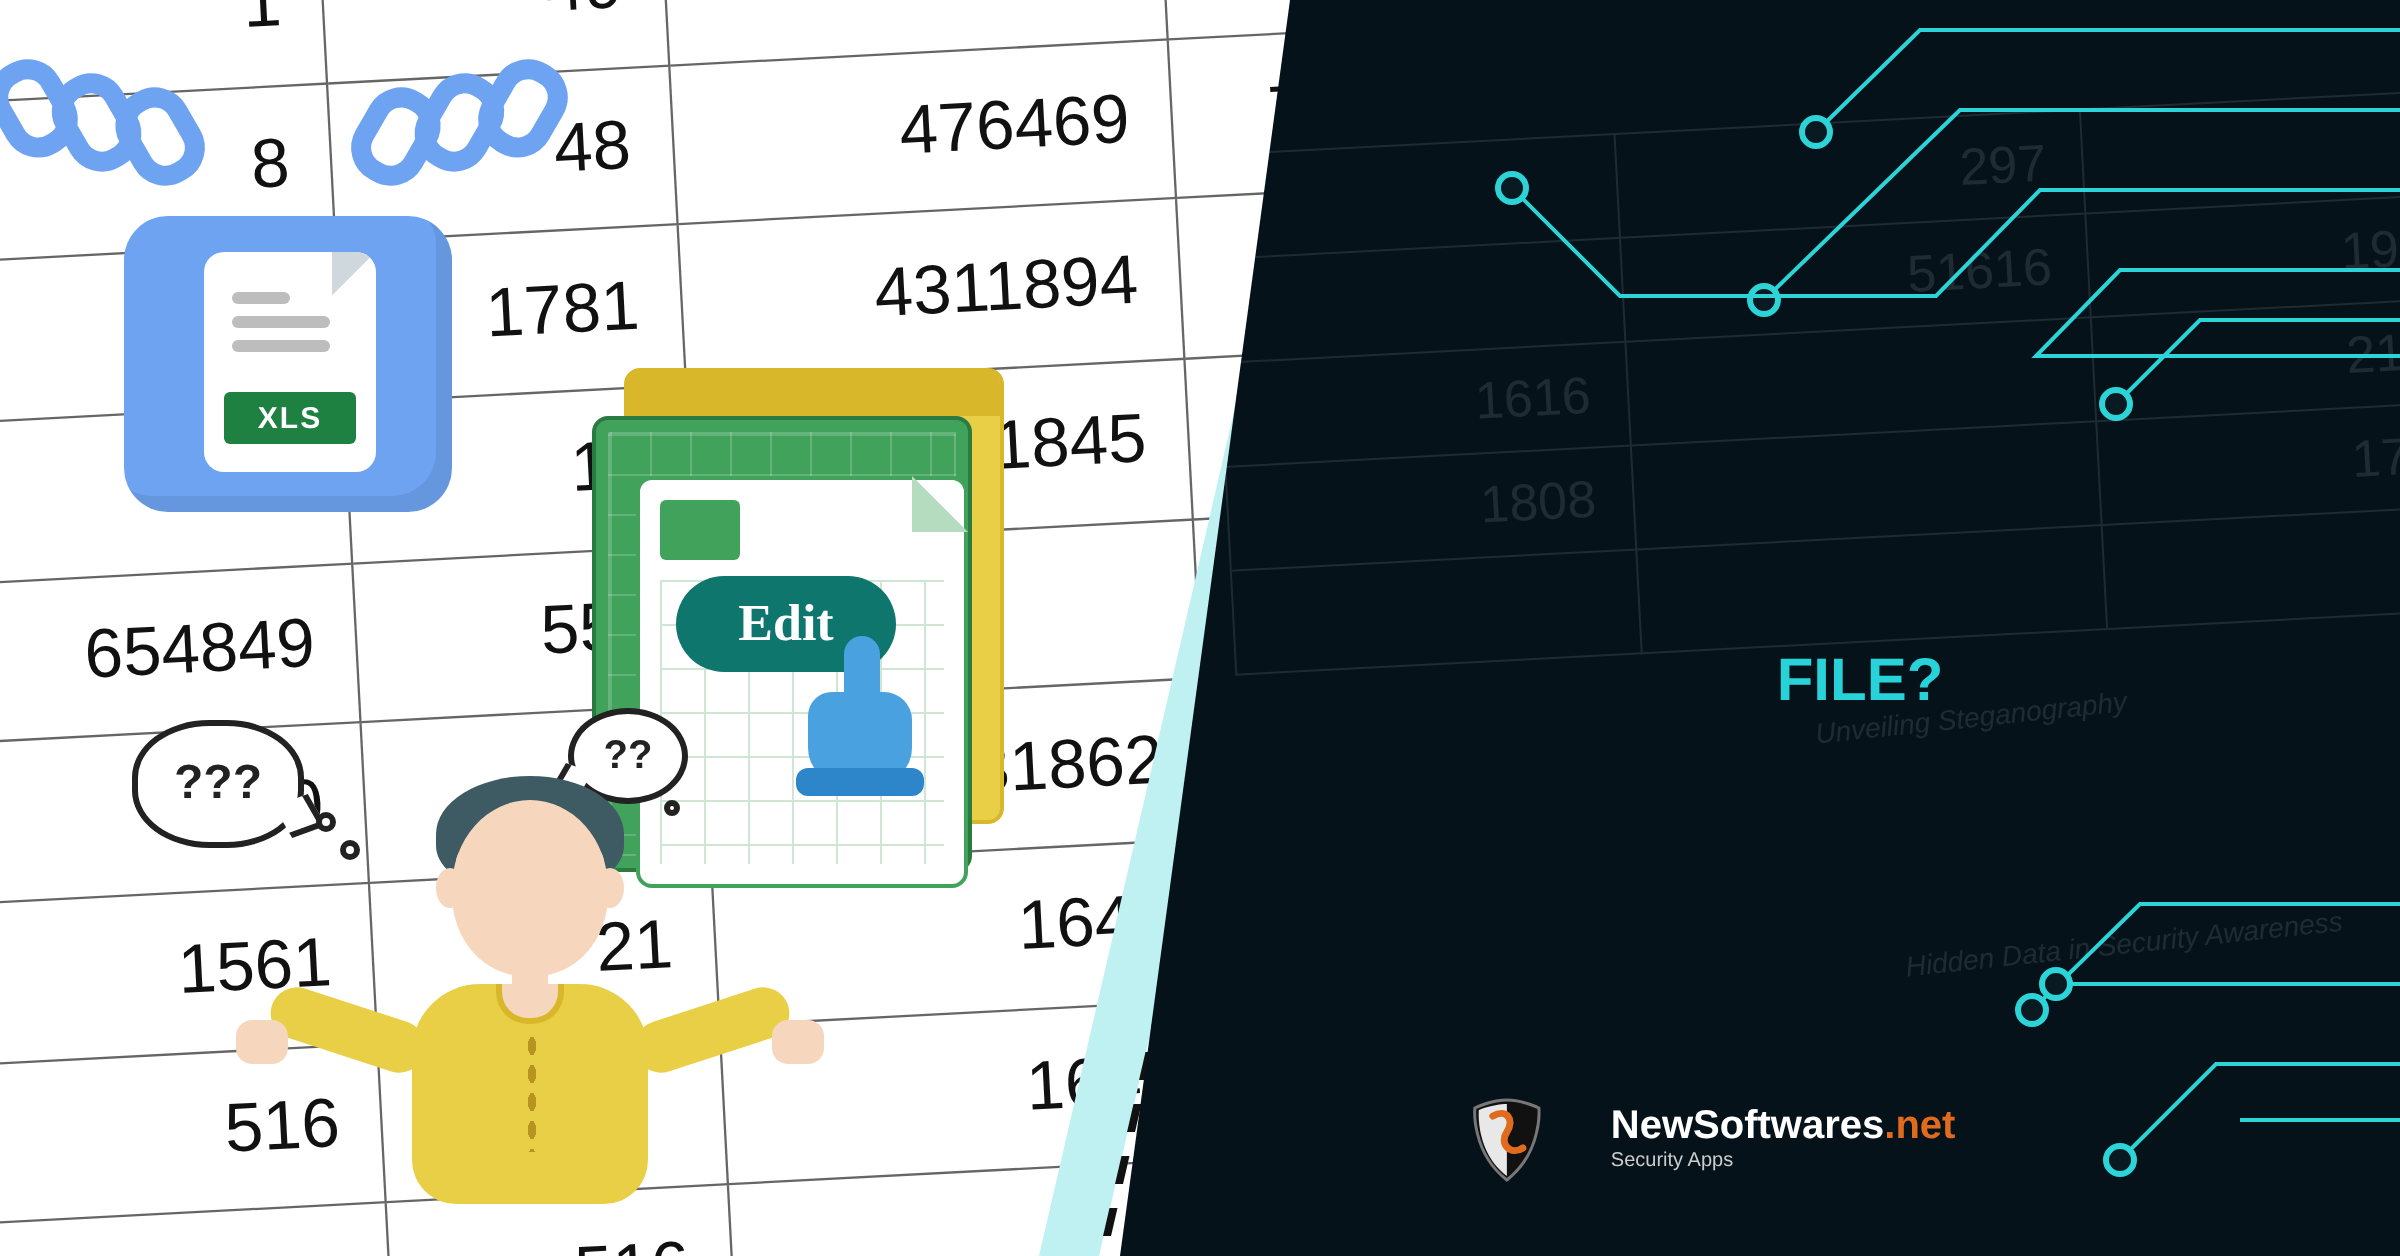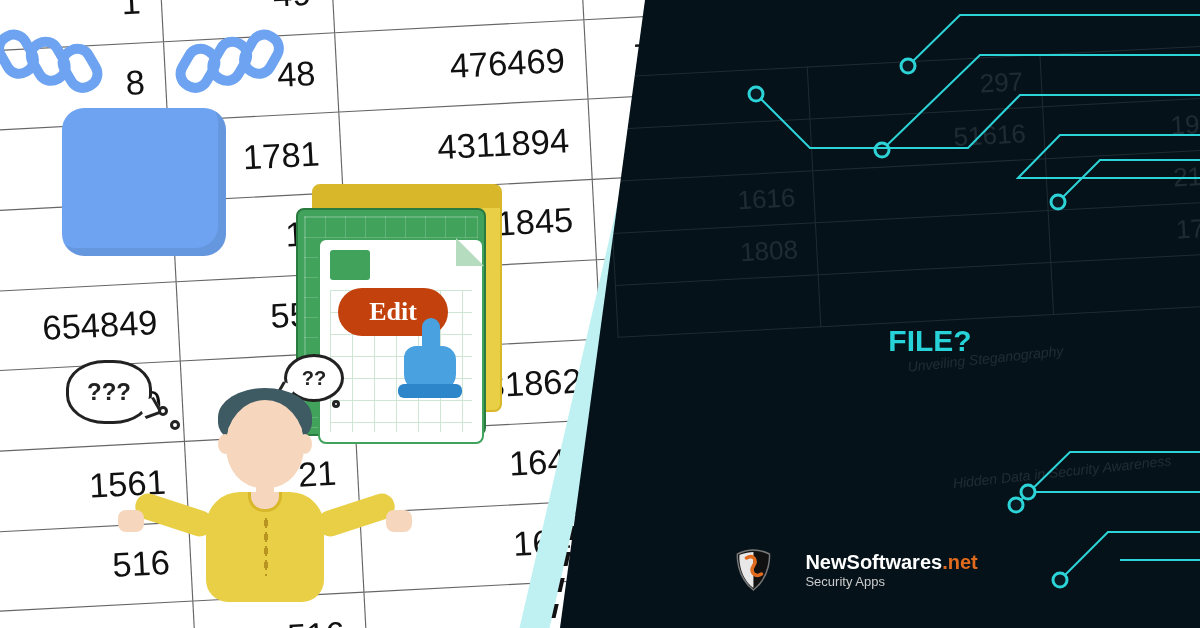--- a/index.html
+++ b/index.html
@@ -71,21 +71,21 @@
     background-image:linear-gradient(rgba(255,255,255,.18) 1px,transparent 1px),linear-gradient(90deg,rgba(255,255,255,.18) 1px,transparent 1px);
     background-size:20px 20px;}
   .doc-front  { left: 30px; top: 60px; width: 166px; height: 206px; background: #fff; border:2px solid #40a25b;}
   .doc-front::after{content:"";position:absolute;right:-2px;top:-2px;width:28px;height:28px;background:#b6dcc0;clip-path:polygon(0 0,100% 100%,0 100%);}
   .doc-front-head{position:absolute;left:10px;top:10px;width:40px;height:30px;background:#40a25b;border-radius:3px;}
   .doc-front-grid{position:absolute;left:10px;top:50px;right:10px;bottom:10px;
     background-image:linear-gradient(#cfe6d5 1px,transparent 1px),linear-gradient(90deg,#cfe6d5 1px,transparent 1px);
     background-size:22px 22px;}
   .edit-pill {
     position:absolute;left:50px;top:110px;width:110px;height:48px;border-radius:26px;
-    background:#c2410c;color:#fff;display:flex;align-items:center;justify-content:center;
+    background:#0f766e;color:#fff;display:flex;align-items:center;justify-content:center;
     font-family:cursive;font-size:26px;font-weight:600;
   }
   .edit-hand{
     position:absolute;left:112px;top:140px;width:70px;height:90px;
   }
   .edit-hand .finger{position:absolute;left:22px;top:0;width:18px;height:38px;background:#4aa1e0;border-radius:10px 10px 4px 4px;}
   .edit-hand .palm{position:absolute;left:4px;top:28px;width:52px;height:46px;background:#4aa1e0;border-radius:12px 14px 18px 18px;}
   .edit-hand .cuff{position:absolute;left:-2px;top:66px;width:64px;height:14px;background:#2d86c9;border-radius:6px;}
 
   
@@ -141,21 +141,21 @@
   .title-main{color:#fff;font-weight:800;font-size:22px;letter-spacing:.5px;}
   .title-accent{color:#27d3d8;font-weight:800;font-size:30px;display:block;margin-top:4px;}
 
   .branding{position:absolute;left:50%;bottom:36px;transform:translateX(-60%);
     display:flex;align-items:center;gap:12px;}
   .brand-shield{width:40px;height:44px;position:relative;}
   .brand-shield svg{width:100%;height:100%;}
   .brand-text{line-height:1.05;margin-left:20px;}
   .brand-text .l1{color:#fff;font-size:20px;font-weight:600;}
   .brand-text .l1 .net{color:#e06a1d;}
-  .brand-text .l2{color:#ccc;font-size:13px;margin-top:2px;}
+  .brand-text .l2{color:#ccc;font-size:10px;margin-top:2px;}
 
   
   .circuit{position:absolute;right:0;top:0;width:640px;height:628px;pointer-events:none;}
   .circuit path{stroke:#2cd4d8;stroke-width:2;fill:none;}
   .circuit circle{fill:#0a1a22;stroke:#2cd4d8;stroke-width:3;}
 </style>
 </head>
 <body>
 
 <div class="stage">
@@ -226,20 +226,28 @@
       <span class="chain-link l1"></span>
         <span class="chain-link l2"></span>
         <span class="chain-link l3"></span>
     </div>
     <div class="chain chain-right">
       <span class="chain-link l1"></span>
         <span class="chain-link l2"></span>
         <span class="chain-link l3"></span>
     </div>
     <div class="lock-body"></div>
+    <div class="xls-doc">
+      <div class="xls-lines">
+          <span></span>
+          <span></span>
+          <span></span>
+        </div>
+      <div class="xls-badge">XLS</div>
+    </div>
   </div>
 
   <div class="docs-group">
     <div class="doc doc-back"></div>
     <div class="doc doc-mid"></div>
     <div class="doc doc-front">
       <div class="doc-front-head"></div>
       <div class="doc-front-grid"></div>
     </div>
     <div class="edit-pill">Edit</div>

